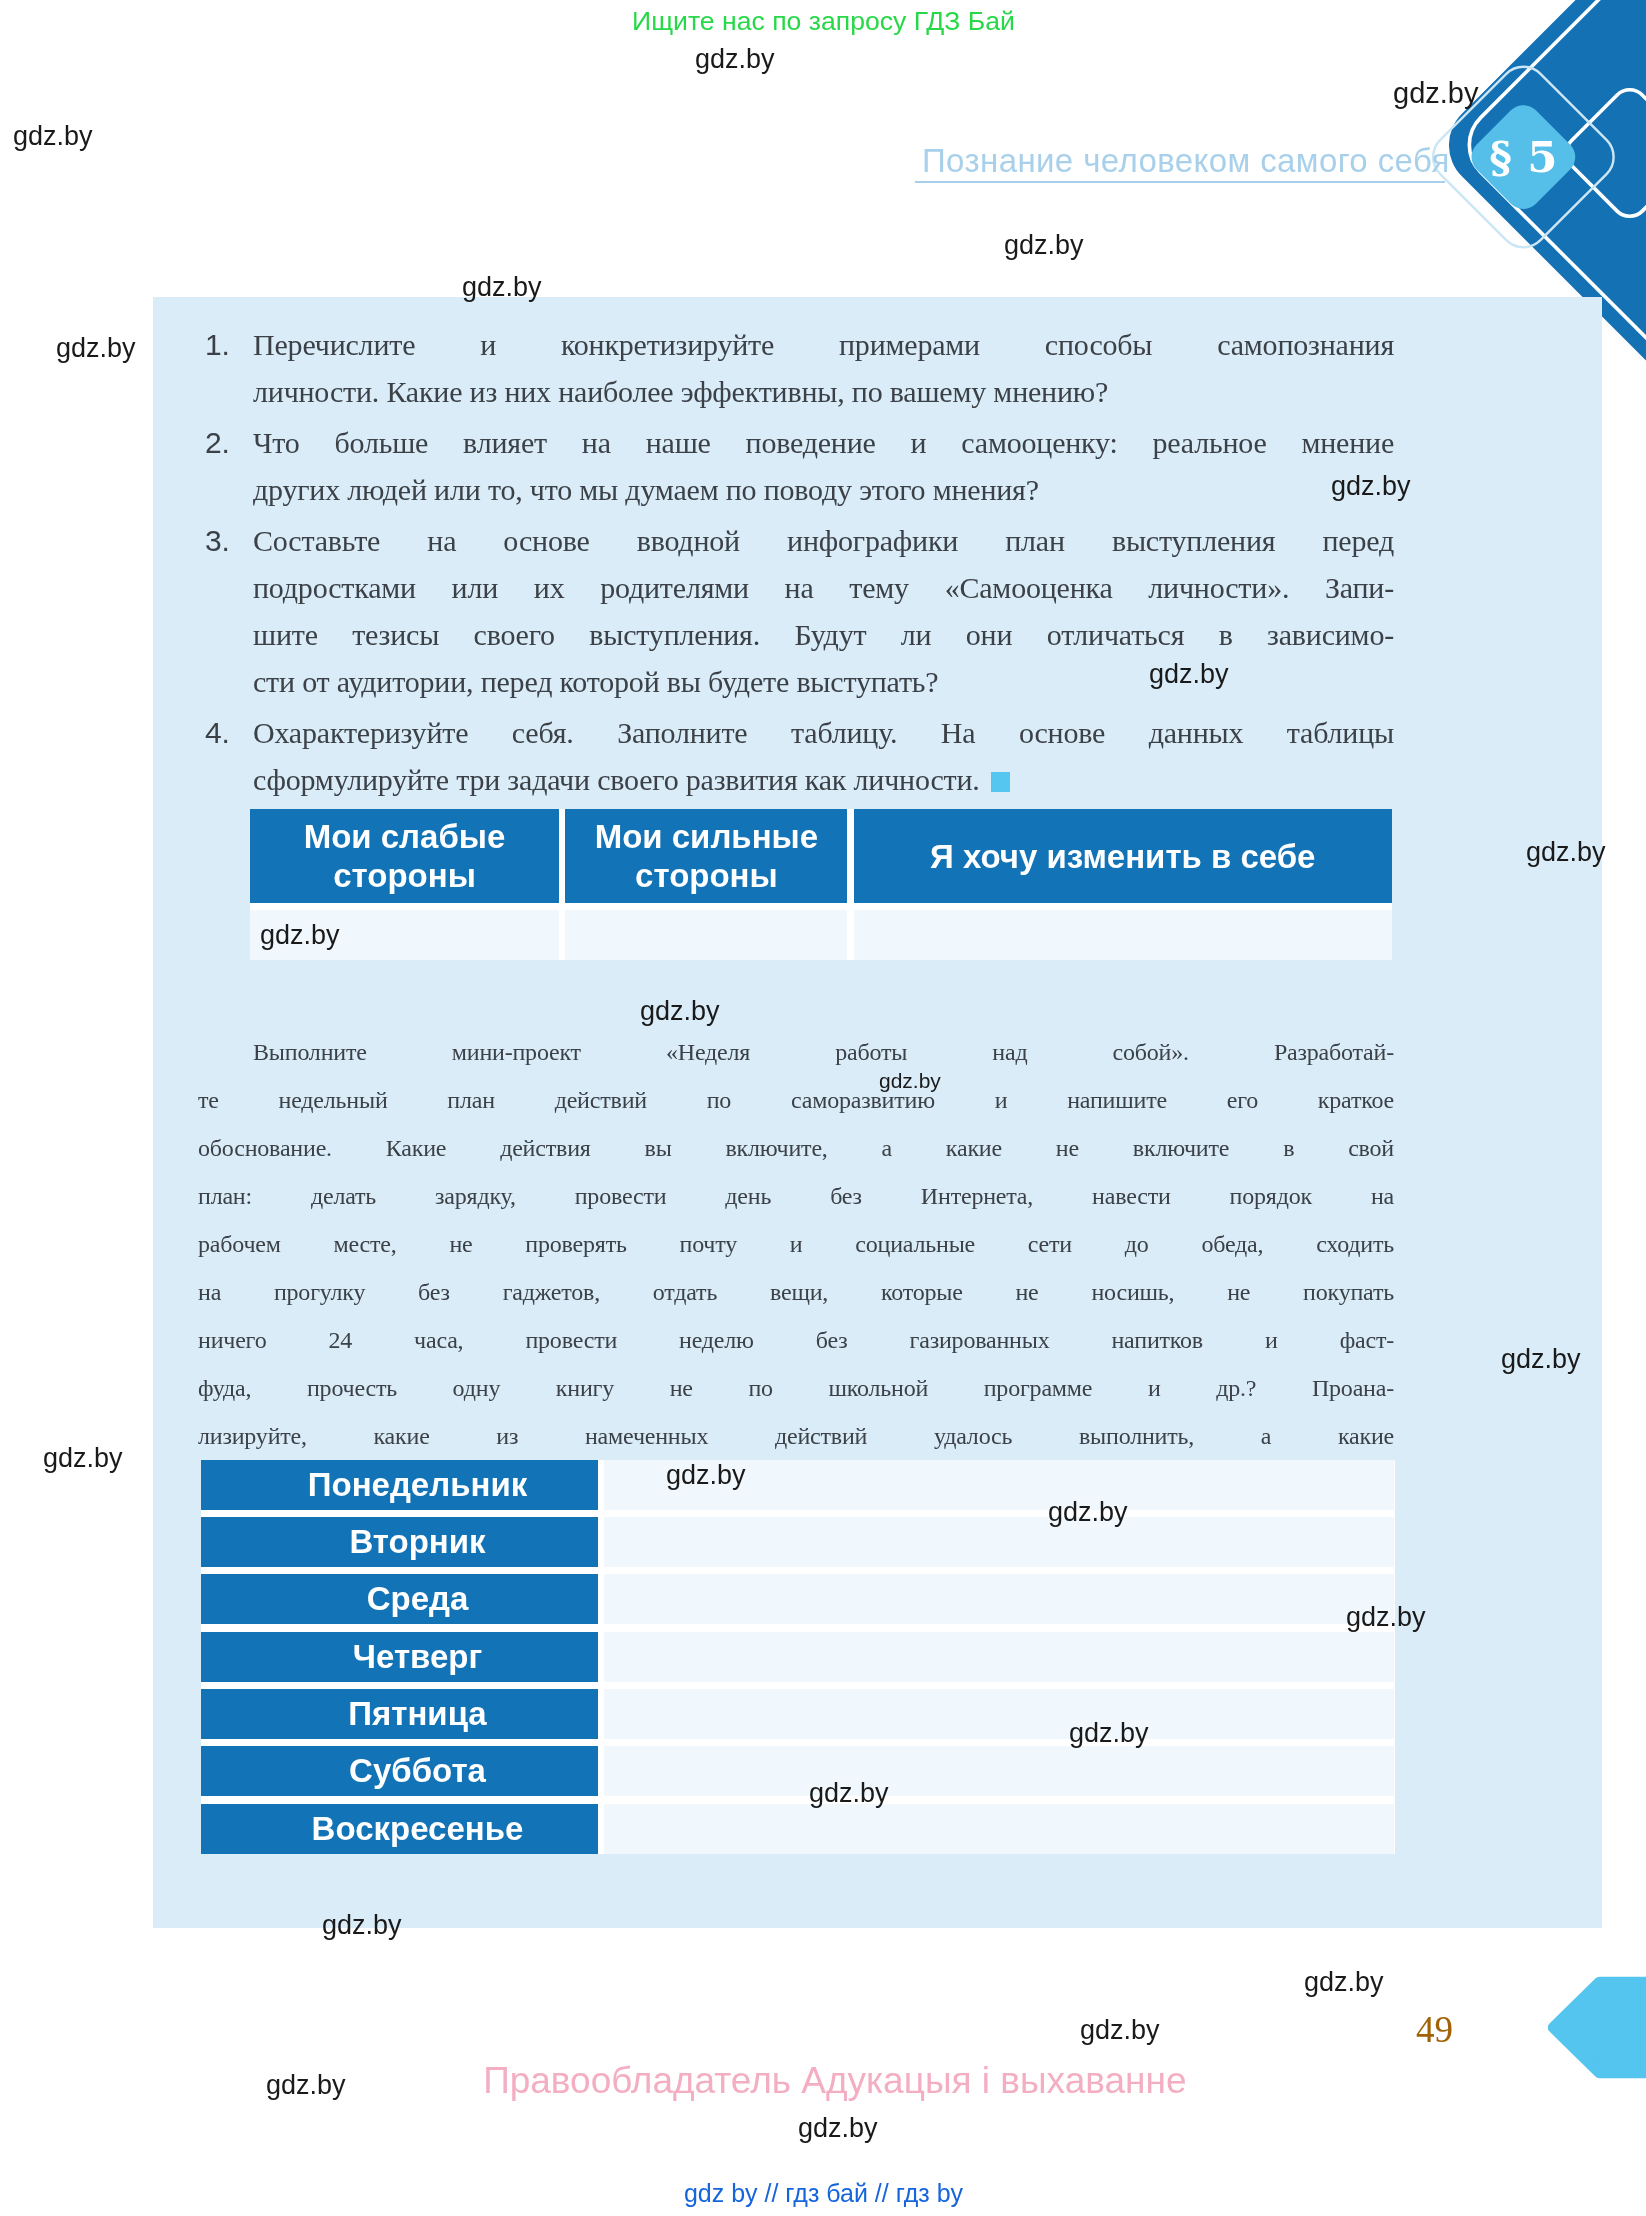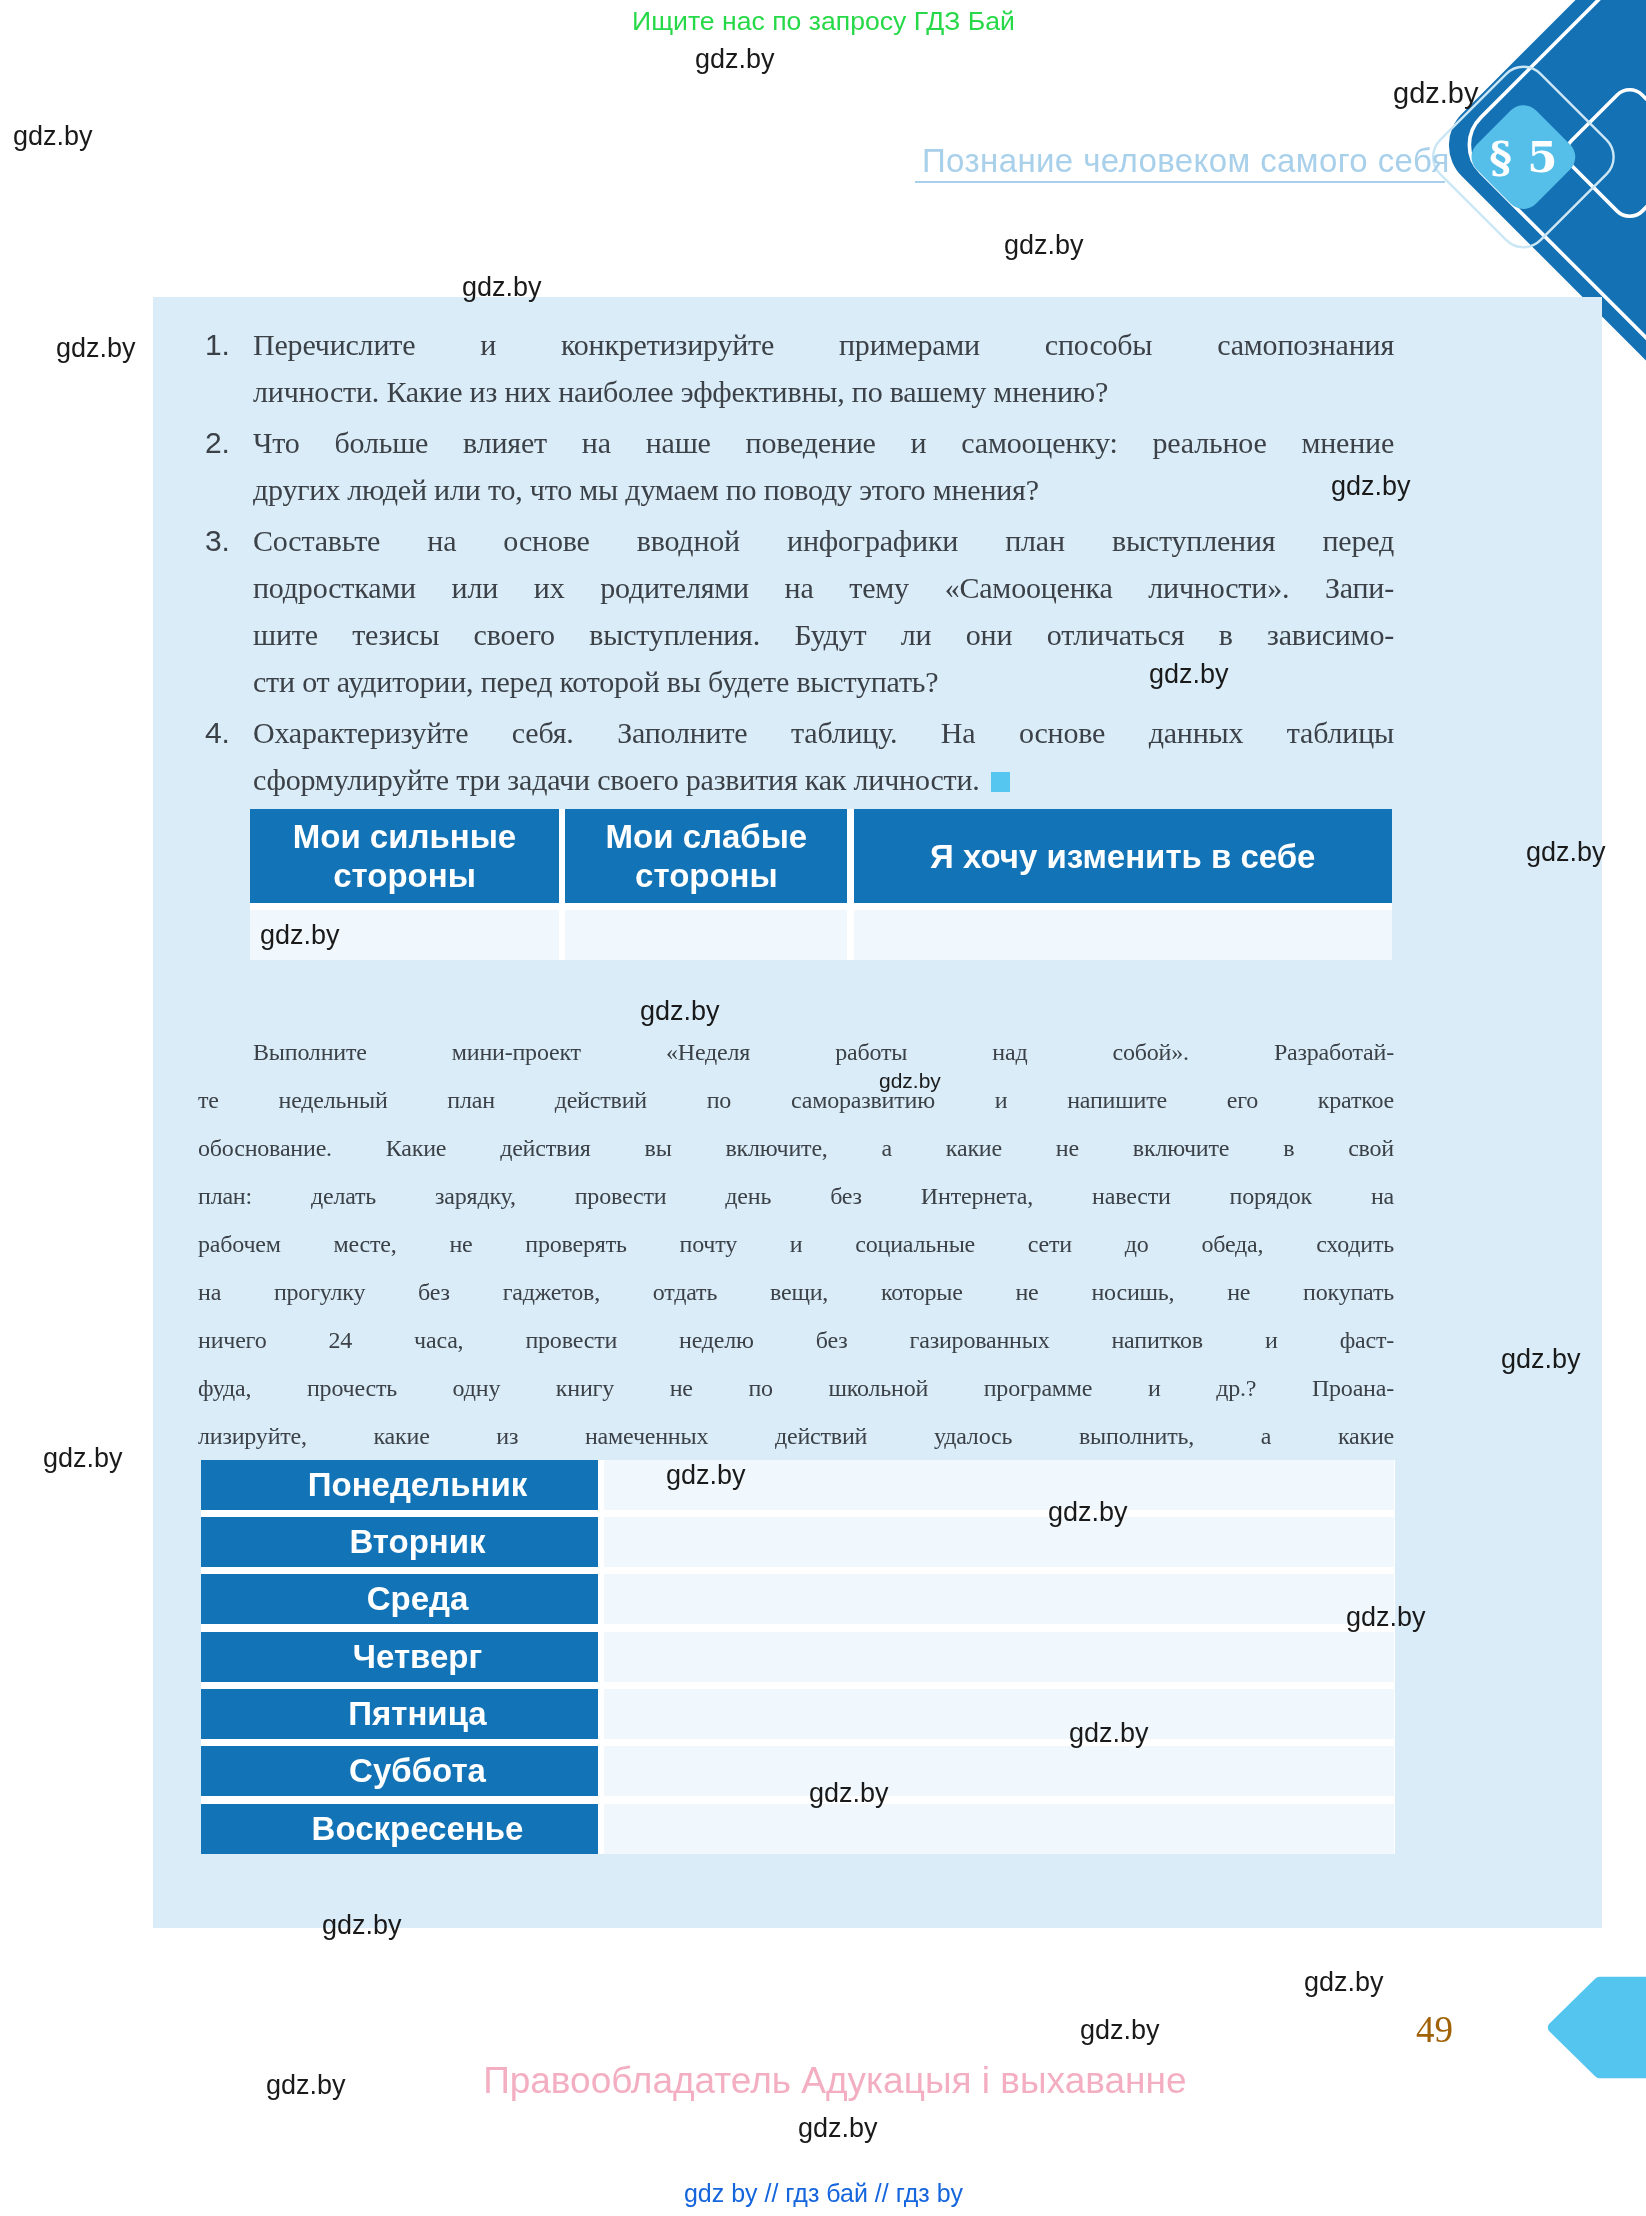--- a/index.html
+++ b/index.html
@@ -131,22 +131,22 @@
           <div class="tline">сти от аудитории, перед которой вы будете выступать?</div>
         </div>
         <div class="task-item">
           <span class="task-num">4.</span>
           <div class="tline full">Охарактеризуйте себя. Заполните таблицу. На основе данных таблицы</div>
           <div class="tline">сформулируйте три задачи своего развития как личности.<span class="marker"></span></div>
         </div>
       </div>
 
     <div class="table1">
+        <div class="t1-head">Мои слабые стороны</div>
         <div class="t1-head">Мои сильные стороны</div>
-        <div class="t1-head">Мои слабые стороны</div>
         <div class="t1-head">Я хочу изменить в себе</div>
         <div class="t1-body"></div>
         <div class="t1-body"></div>
         <div class="t1-body"></div>
       </div>
 
     <div class="project">
         <div class="tline full firstline">Выполните мини-проект «Неделя работы над собой». Разработай-</div>
         <div class="tline full">те недельный план действий по саморазвитию и напишите его краткое</div>
         <div class="tline full">обоснование. Какие действия вы включите, а какие не включите в свой</div>

